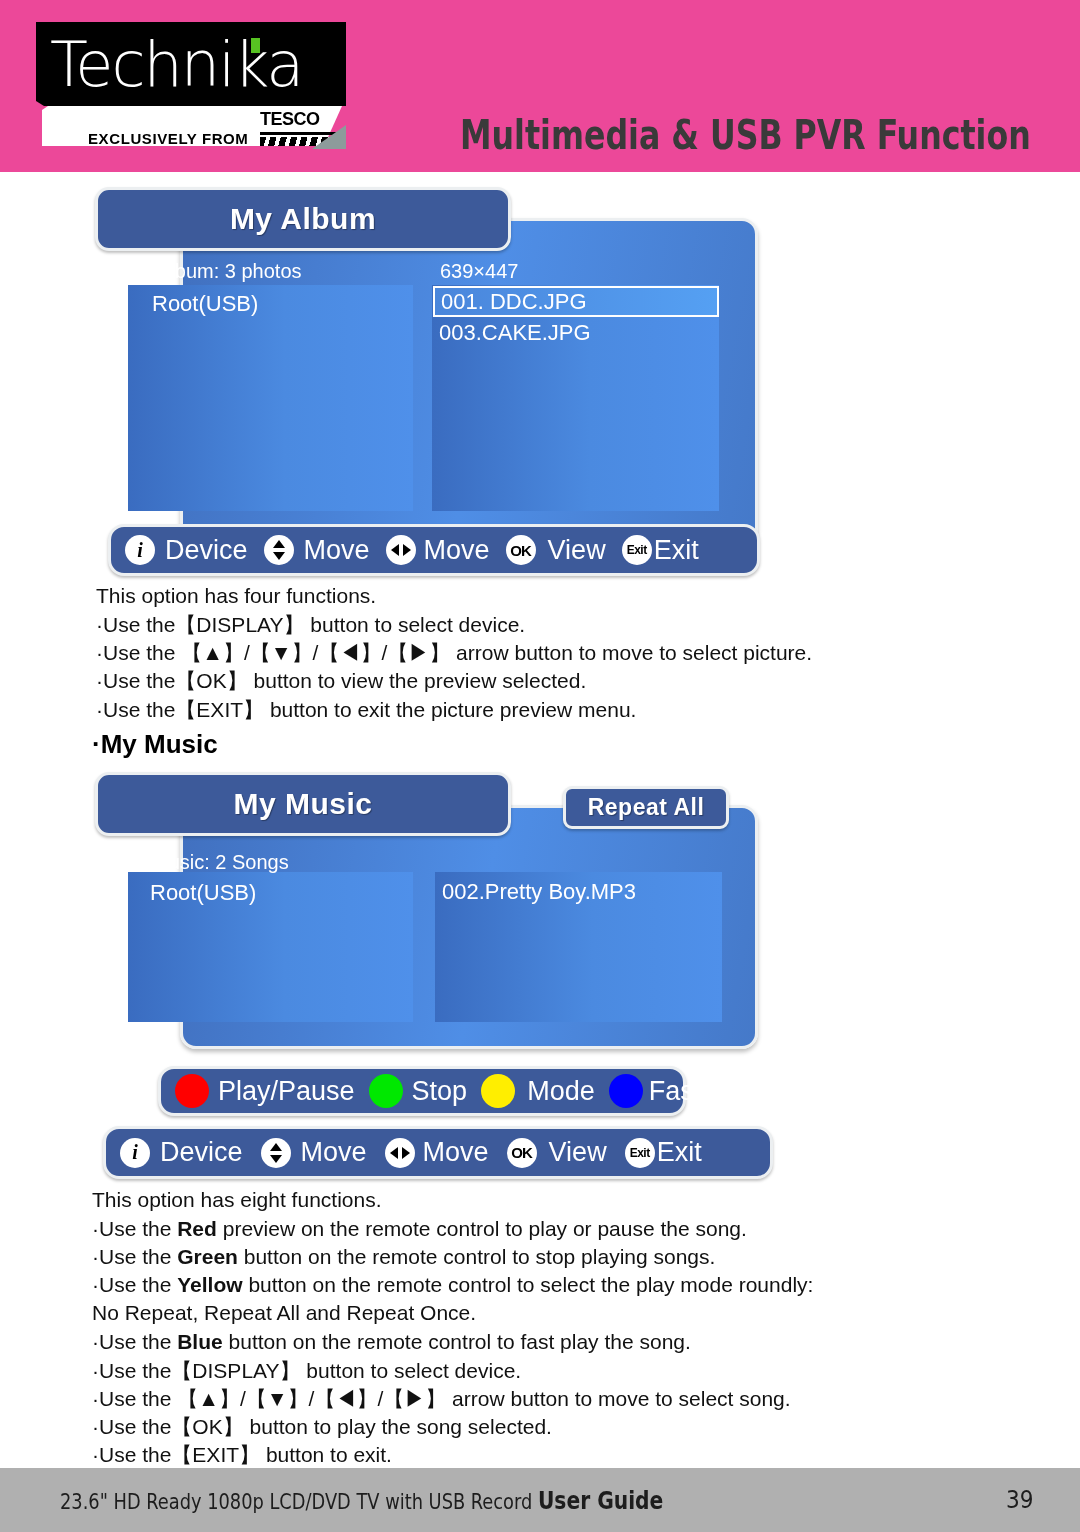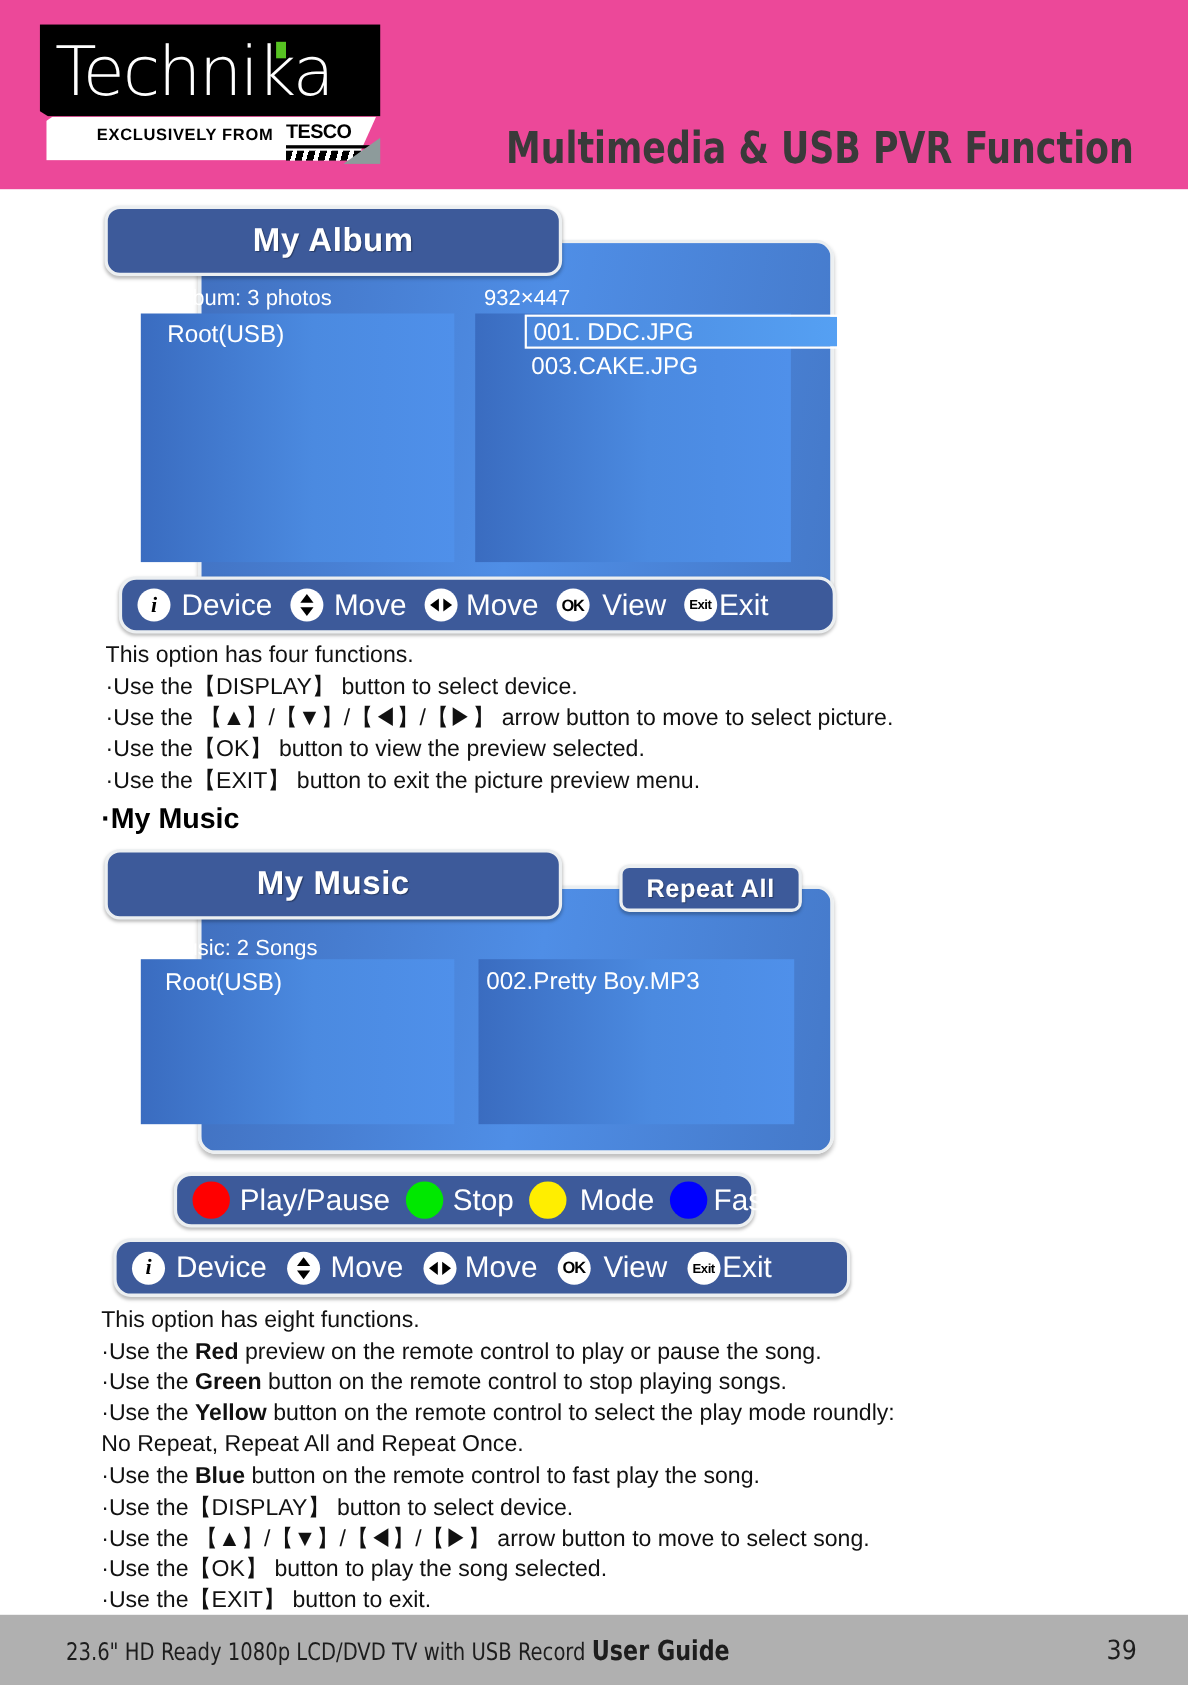--- a/index.html
+++ b/index.html
@@ -35,21 +35,21 @@
   .logo-greendot{
     position:absolute;left:215px;top:16px;width:9px;height:15px;
     background:#57c322;
   }
   .logo-white{
     position:absolute;left:6px;top:84px;width:300px;height:40px;
     background:#ffffff;
     clip-path:polygon(0 4px,6px 0,100% 0,94% 100%,0 100%);
   }
   .logo-excl{
-    position:absolute;left:52px;top:92px;
+    position:absolute;left:52px;top:108px;
     color:#000000;font-size:15px;font-weight:bold;letter-spacing:.6px;
     font-family:"Liberation Sans", sans-serif;
   }
   .logo-tesco{
     position:absolute;left:224px;top:87px;
     color:#000000;font-size:18px;font-weight:bold;letter-spacing:-.5px;
     font-family:"Liberation Sans", sans-serif;
   }
   .logo-tesco-u{
     position:absolute;left:224px;top:110px;width:80px;height:3px;background:#000;
@@ -205,23 +205,23 @@
 
   <div class="osd-body" style="left:180px;top:218px;width:572px;height:320px;"></div>
 
   <div class="osd-tab" style="left:95px;top:187px;width:410px;height:58px;">My Album</div>
 
   <div class="osd-inner" style="left:128px;top:285px;width:285px;height:226px;"></div>
   <div class="osd-inner" style="left:432px;top:285px;width:287px;height:226px;"></div>
 
   <div class="osd-label" style="left:157px;top:260px;">Album:  3 photos</div>
   <div class="osd-label" style="left:152px;top:291px;font-size:22px;">Root(USB)</div>
-  <div class="osd-label" style="left:440px;top:260px;">932×447</div>
-
-  <div class="osd-list" style="left:433px;top:286px;width:286px;margin-left:44px;">
+  <div class="osd-label" style="left:440px;top:260px;">639×447</div>
+
+  <div class="osd-list" style="left:433px;top:286px;width:286px;">
     <div class="osd-row sel">001. DDC.JPG</div>
     <div class="osd-row">003.CAKE.JPG</div>
   </div>
 
   <div class="bar" style="left:108px;top:524px;width:632px;height:46px;">
     <div class="bar-item" style="margin-right:16px;">
       <span class="key info">i</span>
       <span class="bar-text" style="margin-left:10px;">Device</span>
     </div>
     <div class="bar-item" style="margin-right:16px;">

